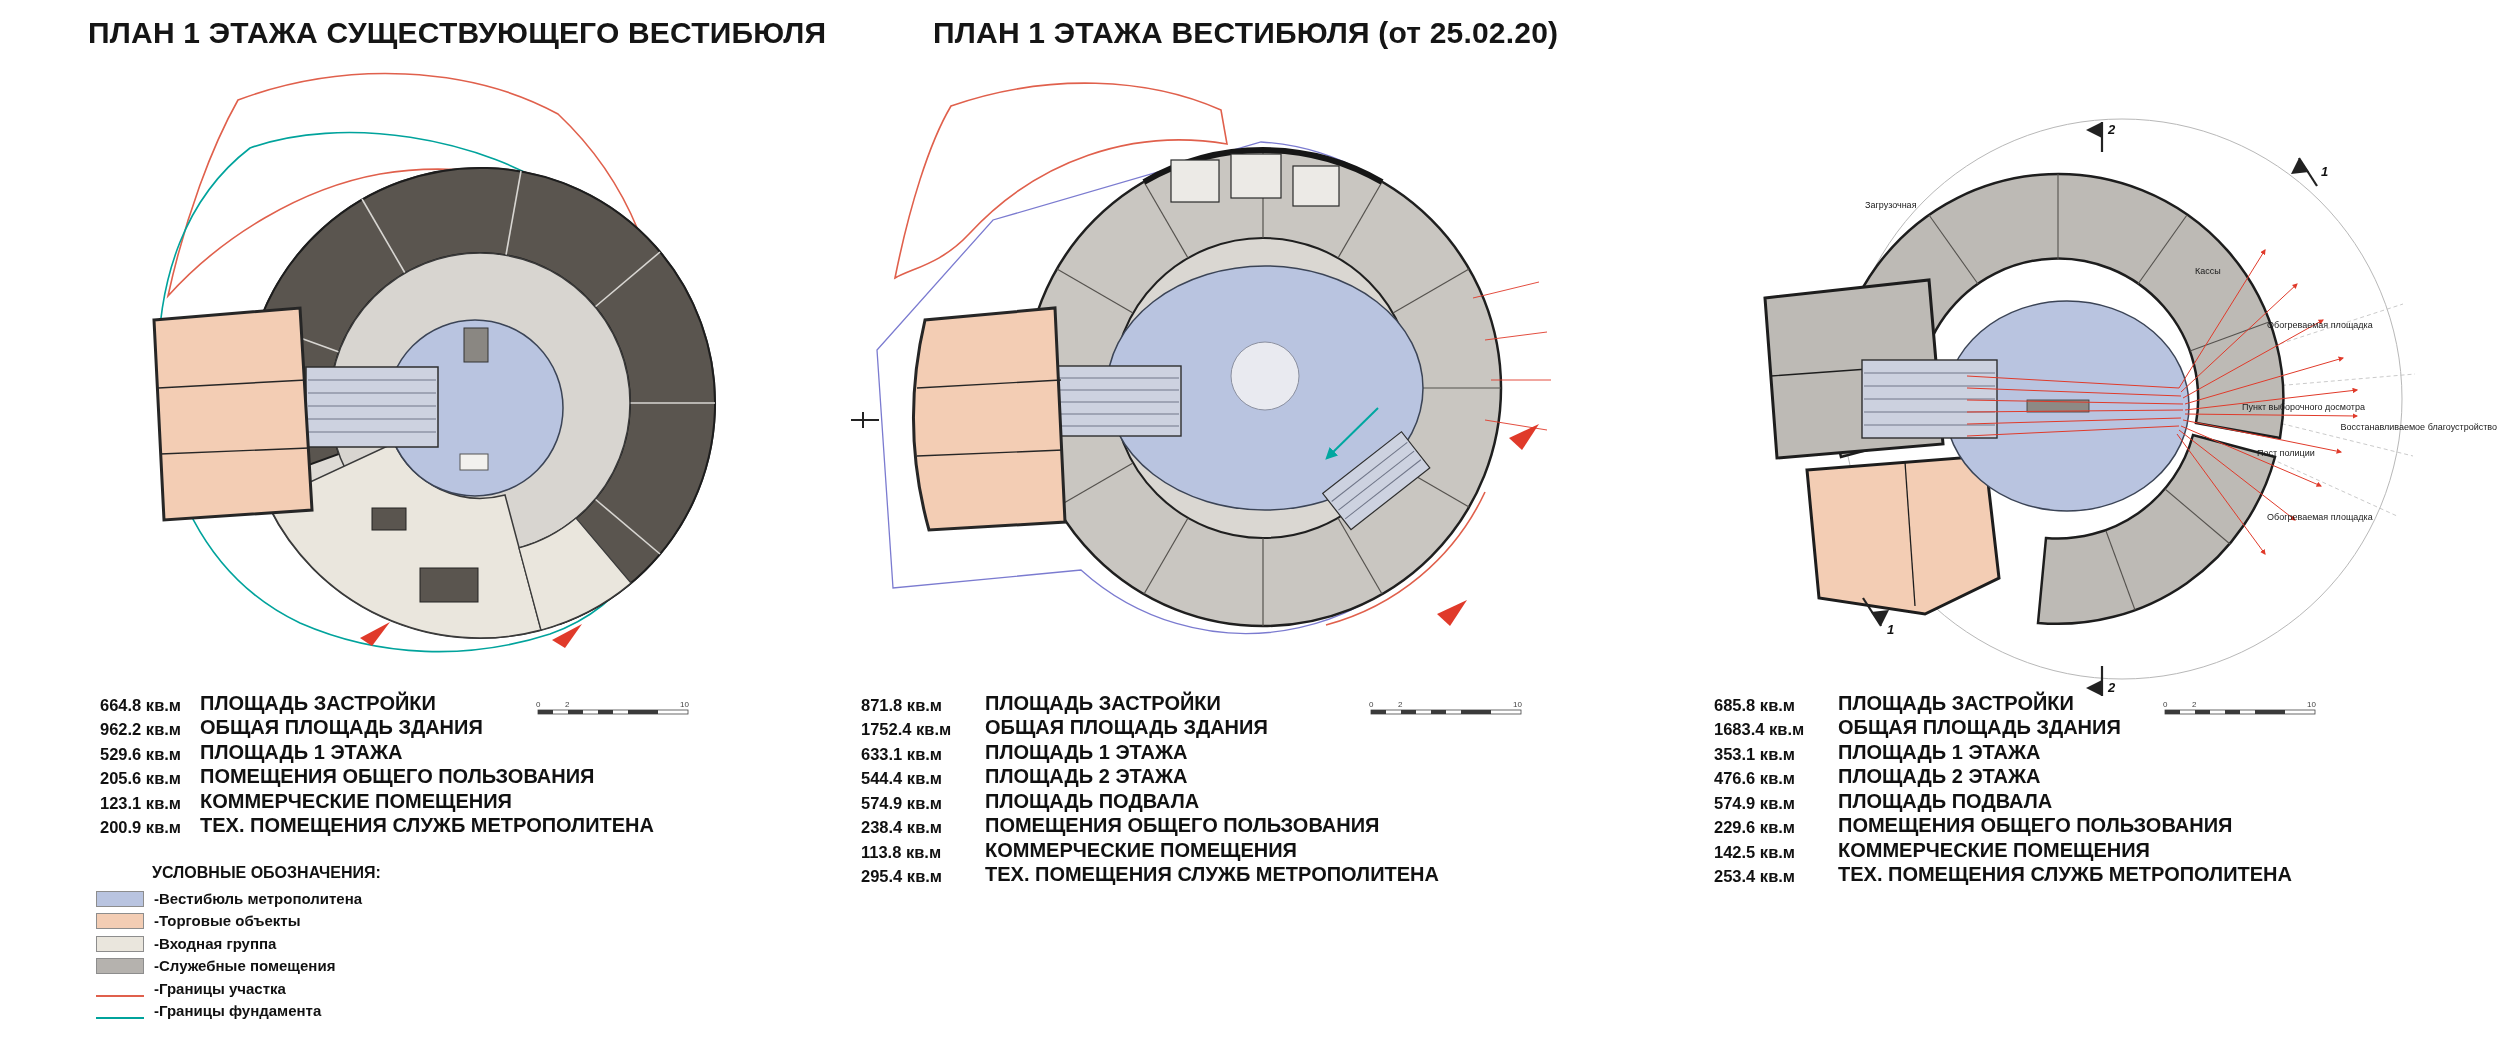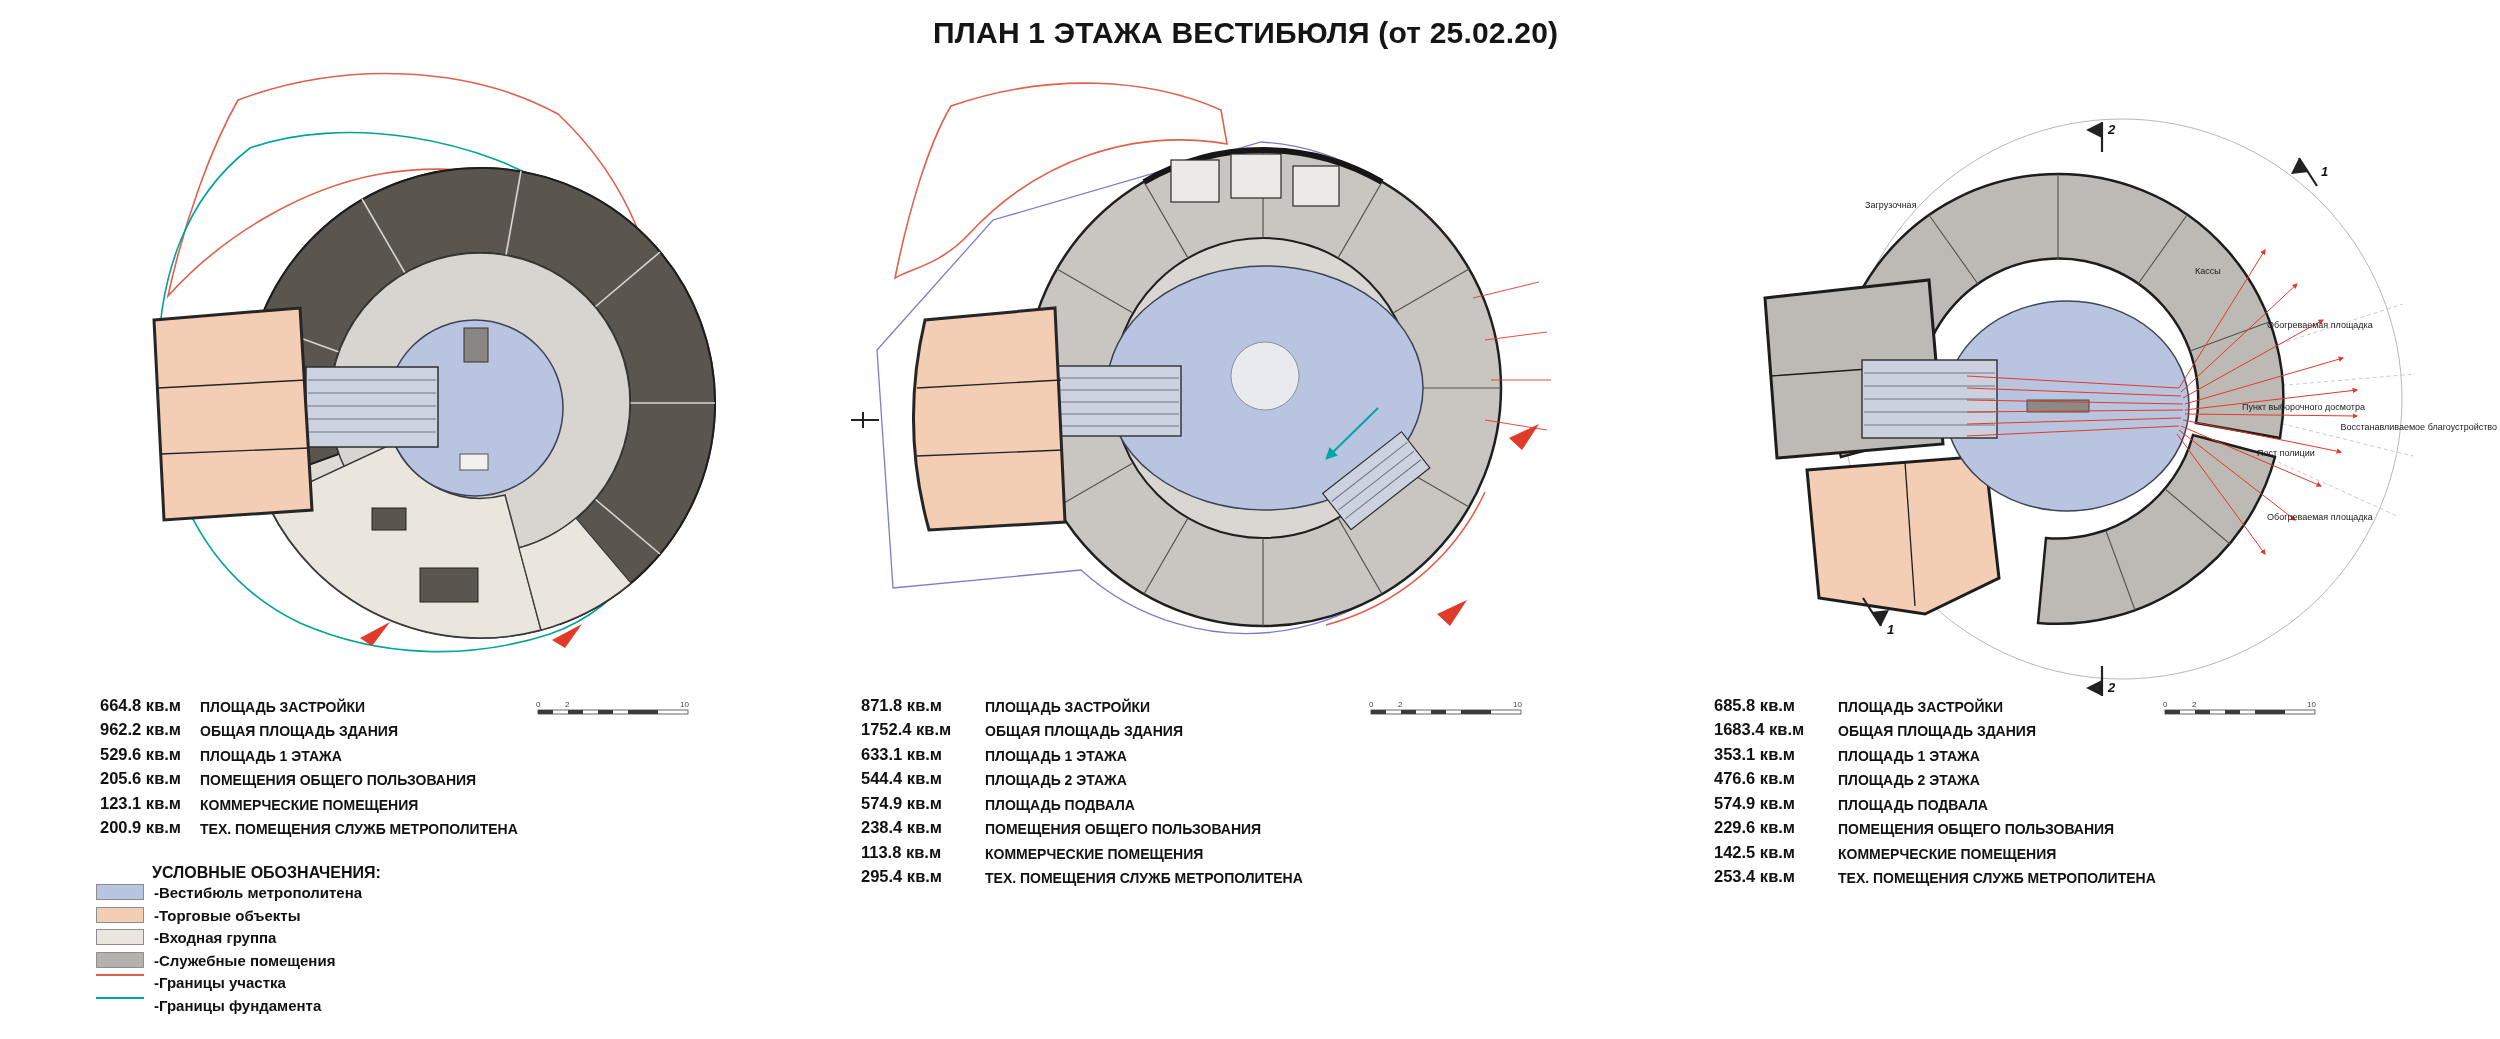--- a/index.html
+++ b/index.html
@@ -9,24 +9,24 @@
   .panel-1{left:0}.panel-2{left:833px}.panel-3{left:1667px}
   .title{position:absolute;top:16px;margin:0;font-size:30px;font-weight:700;letter-spacing:.2px;white-space:nowrap;color:#151515}
   .panel-1 .title{left:88px}.panel-2 .title{left:100px}.panel-3 .title{left:102px}
   .plan{position:absolute;top:58px;left:0;width:833px;height:660px}
   .plan text{font-family:"Liberation Sans",sans-serif}
   .stats{position:absolute;top:690px}
   .panel-1 .stats{left:100px}.panel-2 .stats{left:28px}.panel-3 .stats{left:47px}
   .stat-row{display:flex;align-items:flex-end;height:24.5px}
   .stat-value{width:100px;font-size:16.5px;font-weight:700;flex:0 0 auto}
   .panel-2 .stat-value,.panel-3 .stat-value{width:124px}
-  .stat-label{font-size:14px;font-weight:700;white-space:nowrap}
+  .stat-label{font-size:20px;font-weight:700;white-space:nowrap}
   .legend{position:absolute;left:96px;top:864px}
   .legend-title{margin-left:56px;font-size:16px;font-weight:700;margin-bottom:2px}
-  .legend-item{display:flex;align-items:flex-start;height:22.5px}
+  .legend-item{display:flex;align-items:flex-end;height:22.5px}
   .swatch{width:48px;height:16px;flex:0 0 48px;border:1px solid #8d8d8d;box-sizing:border-box}
   .swatch.line{height:2px;border:none}
   .legend-label{margin-left:10px;font-size:15px;font-weight:700;white-space:nowrap}
   
   .z-vest{fill:var(--vestibule)} .z-comm{fill:var(--commerce)} .z-entr{fill:var(--entrance)}
   .z-serv{fill:var(--service)} .z-dark{fill:var(--darkcore)} .m-red{fill:var(--flow)}
   .l-site{fill:none;stroke:var(--site_boundary);stroke-width:1.6}
   .l-found{fill:none;stroke:var(--foundation);stroke-width:1.6}
   .l-prop{fill:none;stroke:var(--property_line);stroke-width:1.3}
   .flow{stroke:var(--flow);fill:none;stroke-width:1}
@@ -35,20 +35,21 @@
   .ann-end{text-anchor:end}
   .flagnum{font-size:13px;font-weight:700;fill:#111;font-style:italic}
   .tick{font-size:8px;fill:#444}
 </style>
 </head>
 <body>
 
 <div class="sheet">
 
   <section class="panel panel-1">
+    <h1 class="title">ПЛАН 1 ЭТАЖА СУЩЕСТВУЮЩЕГО ВЕСТИБЮЛЯ</h1>
 
     <svg class="plan" viewBox="0 0 833 660">
 
       <path class="l-site" d="M 168 238 C 185 160 212 88 238 42 C 345 2 470 8 558 56 C 592 88 620 128 638 172 C 560 118 462 102 380 116 C 302 130 222 178 168 238 Z"></path>
 
       <path class="l-found" d="M 250 90 C 185 140 158 220 158 310 C 158 420 205 520 300 565 C 380 600 470 602 550 576 C 630 548 676 470 680 380 C 684 290 650 200 572 142 C 480 76 340 58 250 90 Z"></path>
 
       <circle cx="480" cy="345" r="235" fill="#dedbd6" stroke="#3a3a3a" stroke-width="2"></circle>
       <path class="z-dark" stroke="#1d1d1d" stroke-width="2" d="M 560 566 A 235 235 0 1 0 259 425 L 339 396 A 150 150 0 1 1 531 486 Z"></path>
       <g stroke="#d8d6d2" stroke-width="1.6">

